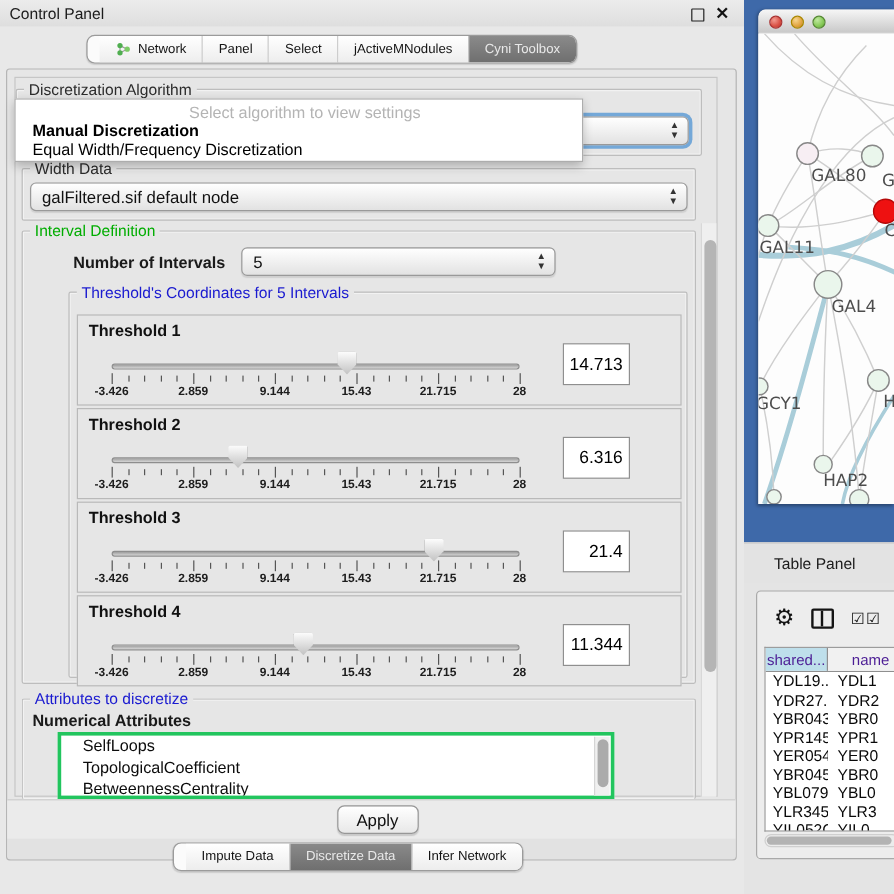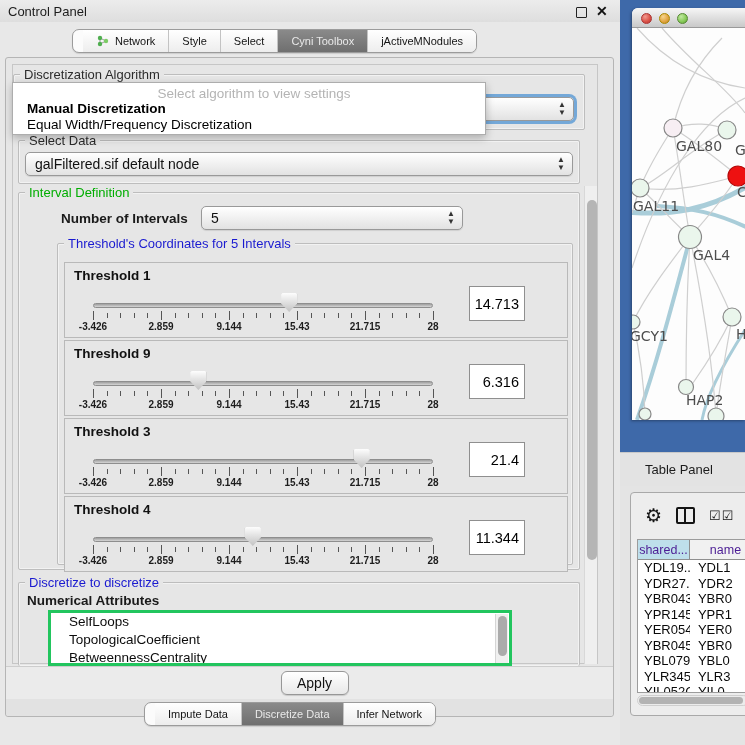--- a/index.html
+++ b/index.html
@@ -125,30 +125,30 @@
         <line x1="4" y1="4" x2="10" y2="7" stroke="#999" stroke-width="1"></line>
         <line x1="4" y1="10" x2="10" y2="7" stroke="#999" stroke-width="1"></line>
         <line x1="4" y1="4" x2="4" y2="10" stroke="#999" stroke-width="1"></line>
         <circle cx="4" cy="4" r="2.2" fill="#4fae4f"></circle>
           <circle cx="4" cy="10" r="2.2" fill="#4fae4f"></circle>
           <circle cx="10" cy="7" r="2.2" fill="#7ccc66"></circle>
       </svg>
       <span>Network</span>
     </div>
     <div class="seg">
-        <span>Style</span>
+        <span>Panel</span>
       </div>
     <div class="seg">
         <span>Select</span>
       </div>
+    <div class="seg">
+        <span>jActiveMNodules</span>
+      </div>
     <div class="seg selected">
         <span>Cyni Toolbox</span>
-      </div>
-    <div class="seg">
-        <span>jActiveMNodules</span>
       </div>
   </div>
 
   <div id="outer-panel" class="abs"></div>
   <div id="scrollpane" class="abs"></div>
 
   <div class="groupbox" style="left:13px;top:74px;width:572px;height:56px;">
     <span class="gtitle">Discretization Algorithm</span>
     <div class="combo focusring" style="left:290px;top:22px;width:270px;">
       <span class="stepper">
@@ -158,21 +158,21 @@
     </div>
   </div>
 
   <div id="algo-popup" class="abs">
     <div class="hdr">Select algorithm to view settings</div>
     <div class="item bold">Manual Discretization</div>
     <div class="item">Equal Width/Frequency Discretization</div>
   </div>
 
   <div class="groupbox" style="left:18px;top:140px;width:562px;height:44px;">
-    <span class="gtitle">Select Data</span>
+    <span class="gtitle">Width Data</span>
     <div class="combo" style="left:6px;top:11px;width:548px;">
       <span>galFiltered.sif default node</span>
       <span class="stepper">
           <span>▲</span>
           <span>▼</span>
         </span>
     </div>
   </div>
 
   <div class="groupbox" style="left:18px;top:192px;width:562px;height:378px;">
@@ -224,21 +224,21 @@
               <span style="left: 0%;">-3.426</span>
               <span style="left: 20%;">2.859</span>
               <span style="left: 40%;">9.144</span>
               <span style="left: 60%;">15.43</span>
               <span style="left: 80%;">21.715</span>
               <span style="left: 100%;">28</span>
             </div>
             <div class="value-box">14.713</div>
           </div>
           <div class="th-panel" style="top: 96px;">
-            <div class="th-label">Threshold 9</div>
+            <div class="th-label">Threshold 2</div>
             <div class="track"></div>
             <div class="thumb" style="left: 125.4px;"></div>
             <div class="ticks">
               <span class="tick major" style="left: 0%;"></span>
               <span class="tick minor" style="left: 4%;"></span>
               <span class="tick minor" style="left: 8%;"></span>
               <span class="tick minor" style="left: 12%;"></span>
               <span class="tick minor" style="left: 16%;"></span>
               <span class="tick major" style="left: 20%;"></span>
               <span class="tick minor" style="left: 24%;"></span>
@@ -354,21 +354,21 @@
               <span style="left: 80%;">21.715</span>
               <span style="left: 100%;">28</span>
             </div>
             <div class="value-box">11.344</div>
           </div>
         </div>
     </div>
   </div>
 
   <div class="groupbox" style="left:18px;top:582px;width:562px;height:84px;border-bottom:none;">
-    <span class="gtitle blue">Discretize to discretize</span>
+    <span class="gtitle blue">Attributes to discretize</span>
     <span style="position:absolute;left:8px;top:10px;font-weight:bold;font-size:13.5px;">Numerical Attributes</span>
   </div>
   <div id="attr-list" class="abs">
     <div class="attr-item">SelfLoops</div>
       <div class="attr-item">TopologicalCoefficient</div>
       <div class="attr-item">BetweennessCentrality</div>
       <div id="attr-scroll">
         <div class="thumb-v"></div>
       </div>
   </div>

